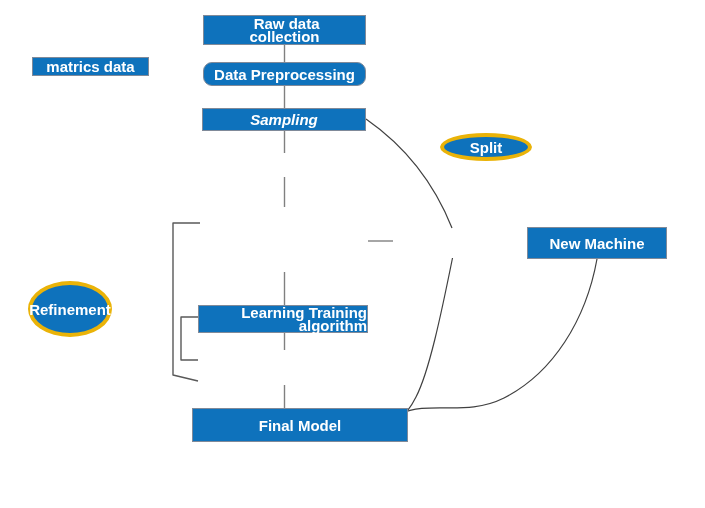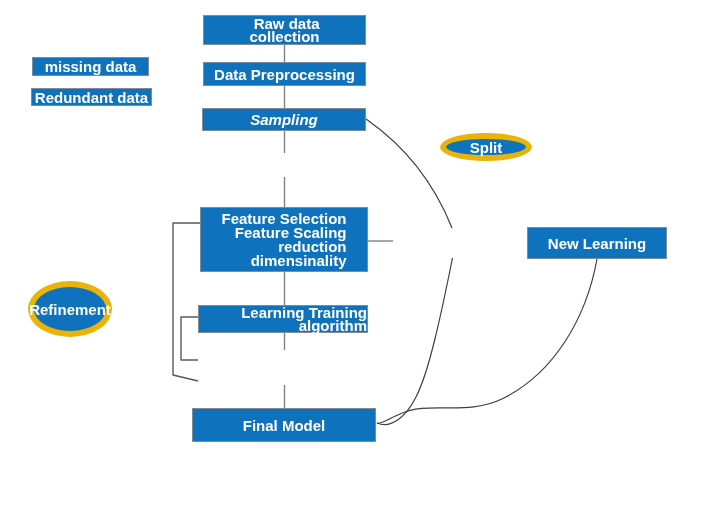--- a/index.html
+++ b/index.html
@@ -22,21 +22,21 @@
     font-weight:bold;
     font-size:15px;
     line-height:13px;
     display:flex;align-items:center;justify-content:center;
     text-align:right;
     white-space:pre-line;
     box-sizing:border-box;
   }
   .ellipse{
     border-radius:50%;
-    border:6px solid #eab308;
+    border:4px solid #eab308;
   }
   .lh14{line-height:14px;}
 </style>
 </head>
 <body>
 
 <div id="canvas">
 
   <svg id="edge-layer" viewBox="0 0 705 508" xmlns="http://www.w3.org/2000/svg">
     <path class="edge-straight" d="M284.5,45 L284.5,62"></path>
@@ -50,39 +50,34 @@
     <path class="edge-bracket" d="M200,223 L173,223 L173,375 L198,381"></path>
     <path class="edge-bracket" d="M198,317 L181,317 L181,360 L198,360"></path>
     <path class="edge-curve" d="M366,119 Q425,160 452,228"></path>
     <path class="edge-curve" d="M452.5,258 C441,315 429,372 416,397 C406,417 391,429 377,423"></path>
     <path class="edge-curve" d="M597,259 C586,320 553,373 504,398 C466,417 430,400 400,414 C388,419 380,425 377,423"></path>
   </svg>
 
   <div class="node" style="left:203px;top:15px;width:163px;height:30px;">Raw data
 collection</div>
 
-  <div class="node" style="left:203px;top:62px;width:163px;height:24px;">Data Preprocessing</div>
+  <div class="node" style="left:203px;top:62px;width:163px;height:24px;border-radius:9px;">Data Preprocessing</div>
 
   <div class="node" style="left:202px;top:108px;width:164px;height:23px;font-style:italic;">Sampling</div>
 
 
-  <div class="node lh14" style="left:200px;top:207px;width:168px;height:65px;">Feature Selection
-Feature Scaling
-reduction
-dimensinality</div>
 
   <div class="node" style="left:198px;top:305px;width:170px;height:28px;">Learning Training algorithm</div>
 
 
-  <div class="node" style="left:192px;top:408px;width:184px;height:34px;">Final Model</div>
+  <div class="node" style="left:192px;top:408px;width:216px;height:34px;">Final Model</div>
 
-  <div class="node" style="left:32px;top:57px;width:117px;height:19px;">missing data</div>
+  <div class="node" style="left:32px;top:57px;width:117px;height:19px;">matrics data</div>
 
-  <div class="node" style="left:31px;top:88px;width:121px;height:18px;">Redundant data</div>
 
   <div class="node ellipse" style="left:440px;top:133px;width:92px;height:28px;">Split</div>
 
   <div class="node ellipse" style="left:28px;top:281px;width:84px;height:56px;">Refinement</div>
 
 
-  <div class="node" style="left:527px;top:227px;width:140px;height:32px;">New Learning</div>
+  <div class="node" style="left:527px;top:227px;width:140px;height:32px;">New Machine</div>
 
 </div>
 
 </body></html>

